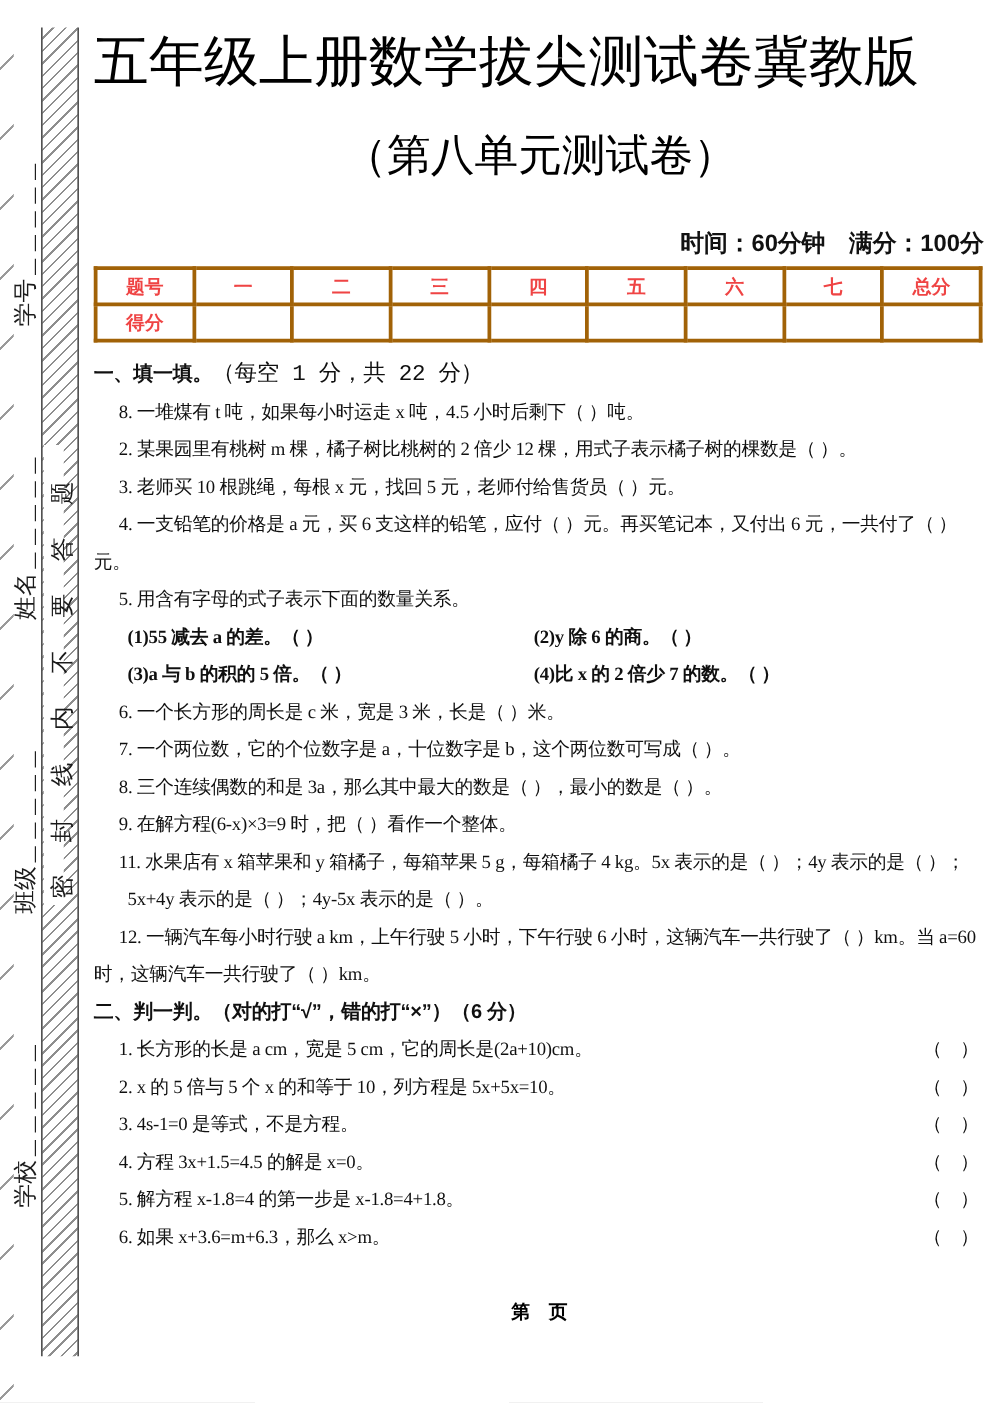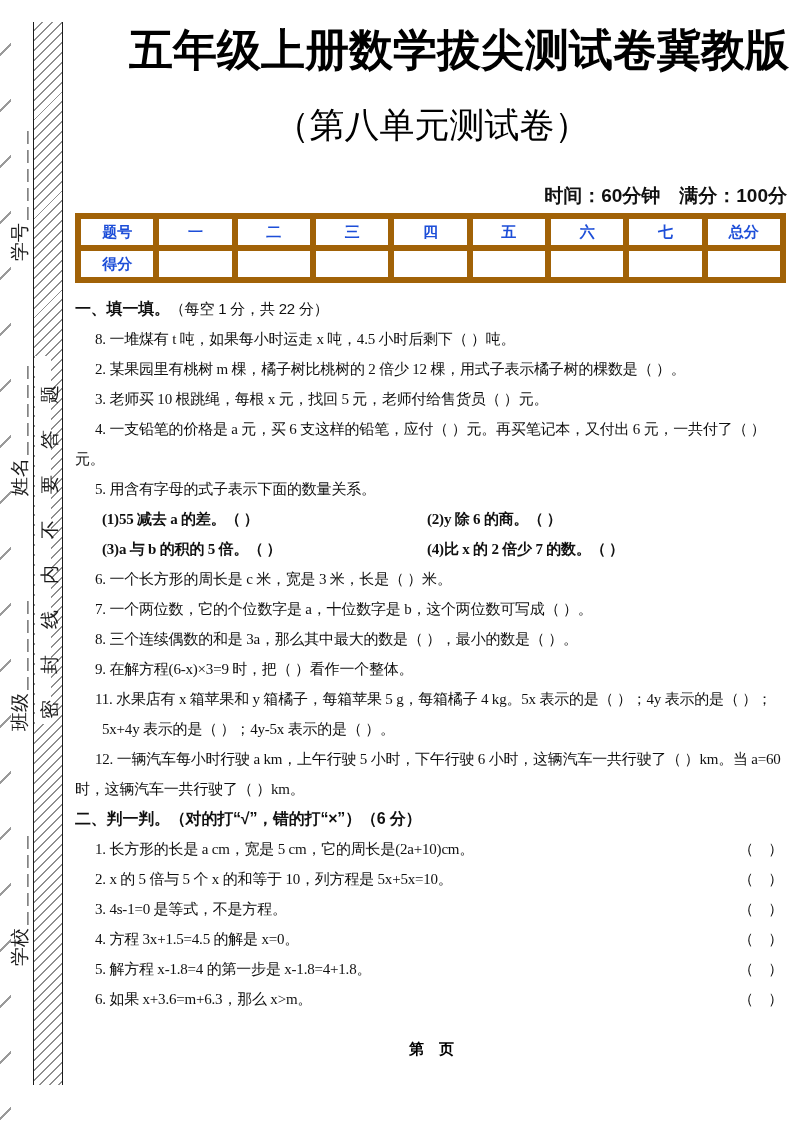--- a/index.html
+++ b/index.html
@@ -31,44 +31,44 @@
   }
   .seal-labels{
     position:absolute; left:7px; top:966px; width:838px; height:24px;
     transform:rotate(-90deg); transform-origin:0 0;
     display:flex; justify-content:space-between;
     font-size:19px; color:#1a1a1a; white-space:nowrap;
   }
   
   .main{position:absolute; left:75px; top:0; width:714px;}
   .title{
-    margin:24px 0 0; text-align:right; font-size:44px; line-height:52px;
-    font-weight:700; font-family:"Liberation Sans", sans-serif; letter-spacing:0px; color:#000;
+    margin:24px 0 0; text-align:left; font-size:44px; line-height:52px;
+    font-weight:400; font-family:"Liberation Sans", sans-serif; letter-spacing:0px; color:#000;
   }
   .subtitle{
     margin:28px 0 0; text-align:center; font-size:35px; line-height:42px;
     font-weight:400; font-family:"Liberation Sans", sans-serif; color:#000;
   }
   .meta{
     margin:40px 2px 0 0; text-align:right; font-size:19px; line-height:20px;
     font-weight:700; font-family:"Liberation Sans", sans-serif;
   }
   table.score{
     margin-top:7px; width:711px; border-collapse:collapse; table-layout:fixed;
     font-family:"Liberation Sans", sans-serif;
   }
   table.score td{
-    border:6px solid #a16207; height:26px; text-align:center; vertical-align:middle;
-    font-size:15px; font-weight:600; color:#1d4ed8; padding:0;
+    border:3px solid #a16207; height:26px; text-align:center; vertical-align:middle;
+    font-size:15px; font-weight:600; color:#ef4444; padding:0;
   }
   
   .content{margin-top:11px; font-size:15px; line-height:30px; letter-spacing:-0.2px; color:#101010;}
   .sec-head{font-family:"Liberation Sans", sans-serif;}
   .sec-title{font-weight:800; font-size:16px;}
-  .sec-note-serif{font-family:Liberation Sans, sans-serif; font-weight:400; font-size:15px;}
+  .sec-note-serif{font-family:Liberation Mono, monospace; font-weight:400; font-size:18px;}
   .sec-note-bold{font-weight:800; font-size:16px;}
   .q{text-indent:20px;}
   .q-hang{padding-left:27px; text-indent:-7px;}
   .subrow{display:flex; padding-left:27px;font-weight:bold;}
   .subrow .sub-left{width:325px; flex:0 0 325px;}
   .subrow .sub-right{flex:1;}
   .judge-row{display:flex; justify-content:space-between; padding-left:20px;}
   .judge-row .jtext{flex:1;}
   .judge-row .jbracket{flex:0 0 auto; padding-right:6px;}
   .footer{

